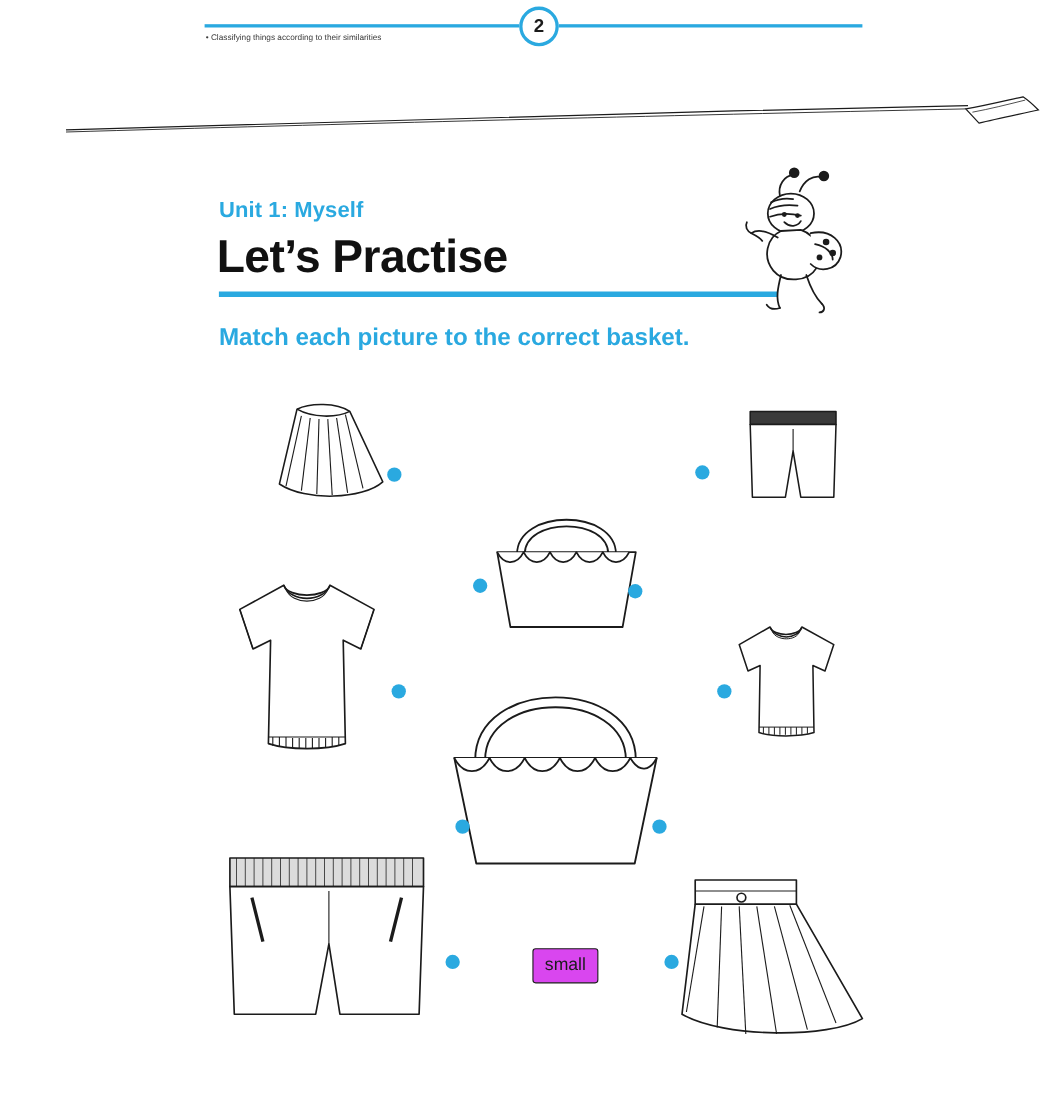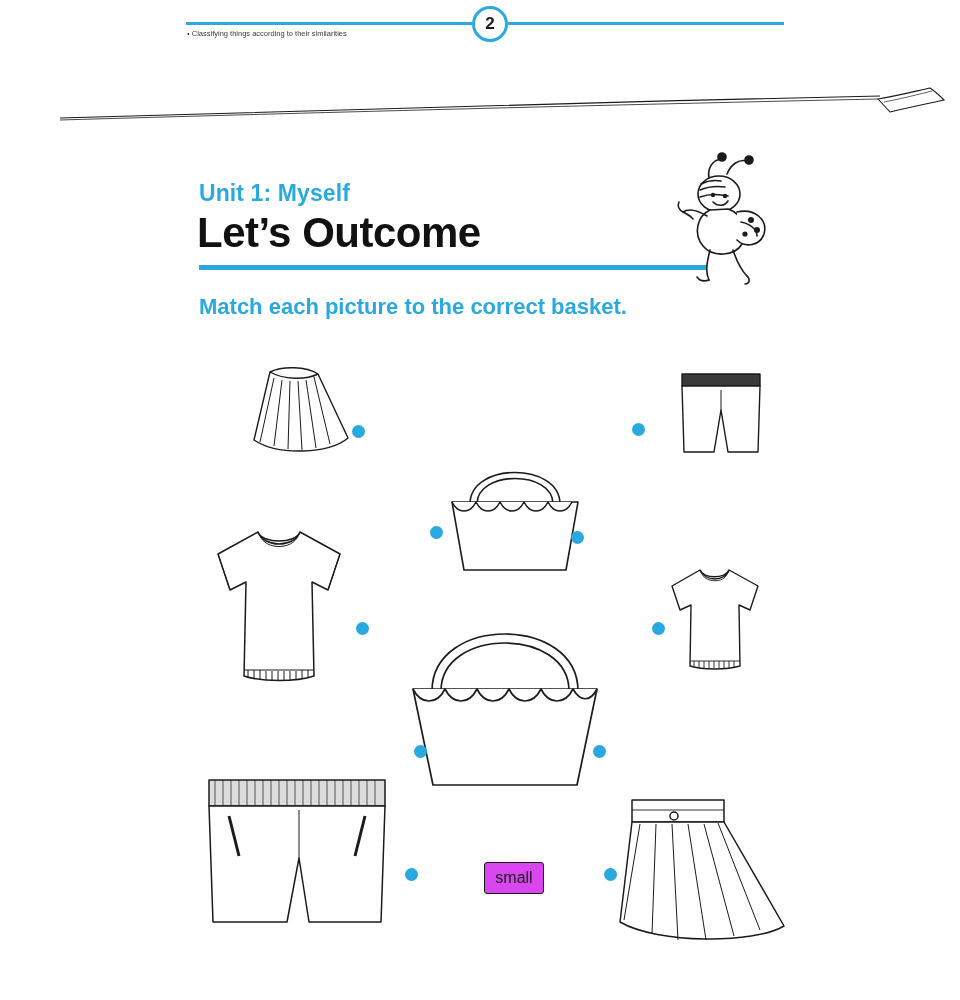--- a/index.html
+++ b/index.html
@@ -66,21 +66,21 @@
     left: 0; top: 80px;
     width: 960px;
     height: 50px;
   }
 
   
   .unit-label {
     position: absolute;
     left: 199px; top: 180px;
     color: #2aa9e0;
-    font-size: 23px;
+    font-size: 20px;
     font-weight: bold;
     letter-spacing: 0.1px;
   }
   .main-title {
     position: absolute;
     left: 197px; top: 209px;
     color: #111111;
     font-size: 42px;
     font-weight: bold;
     letter-spacing: -0.5px;
@@ -156,21 +156,21 @@
 <div class="page-curl">
   <svg width="960" height="50" viewBox="0 0 960 50">
     <path d="M60,38 C300,30 600,22 880,16" fill="none" stroke="#1b1b1b" stroke-width="1.1"></path>
     <path d="M60,40 C300,33 600,25 878,19" fill="none" stroke="#1b1b1b" stroke-width="0.8"></path>
     <path d="M878,19 C896,16 912,12 930,8 C936,12 940,16 944,20 C926,24 906,28 890,32 Z" fill="#ffffff" stroke="#1b1b1b" stroke-width="1.1"></path>
     <path d="M884,22 C900,19 916,15 932,11" fill="none" stroke="#1b1b1b" stroke-width="0.7"></path>
   </svg>
 </div>
 
 <div class="unit-label">Unit 1: Myself</div>
-<div class="main-title">Let’s Outcome</div>
+<div class="main-title">Let’s Practise</div>
 <div class="title-underline"></div>
 <div class="instruction">Match each picture to the correct basket.</div>
 
 <div class="bee-mascot">
   <svg width="125" height="135" viewBox="0 0 125 135">
     <g fill="none" stroke="#1b1b1b" stroke-width="1.6" stroke-linecap="round" stroke-linejoin="round">
 
       <path d="M44,28 C42,18 48,10 56,9"></path>
       <path d="M62,24 C66,14 74,9 82,11"></path>
       <circle cx="57" cy="7" r="4" fill="#1b1b1b"></circle>

